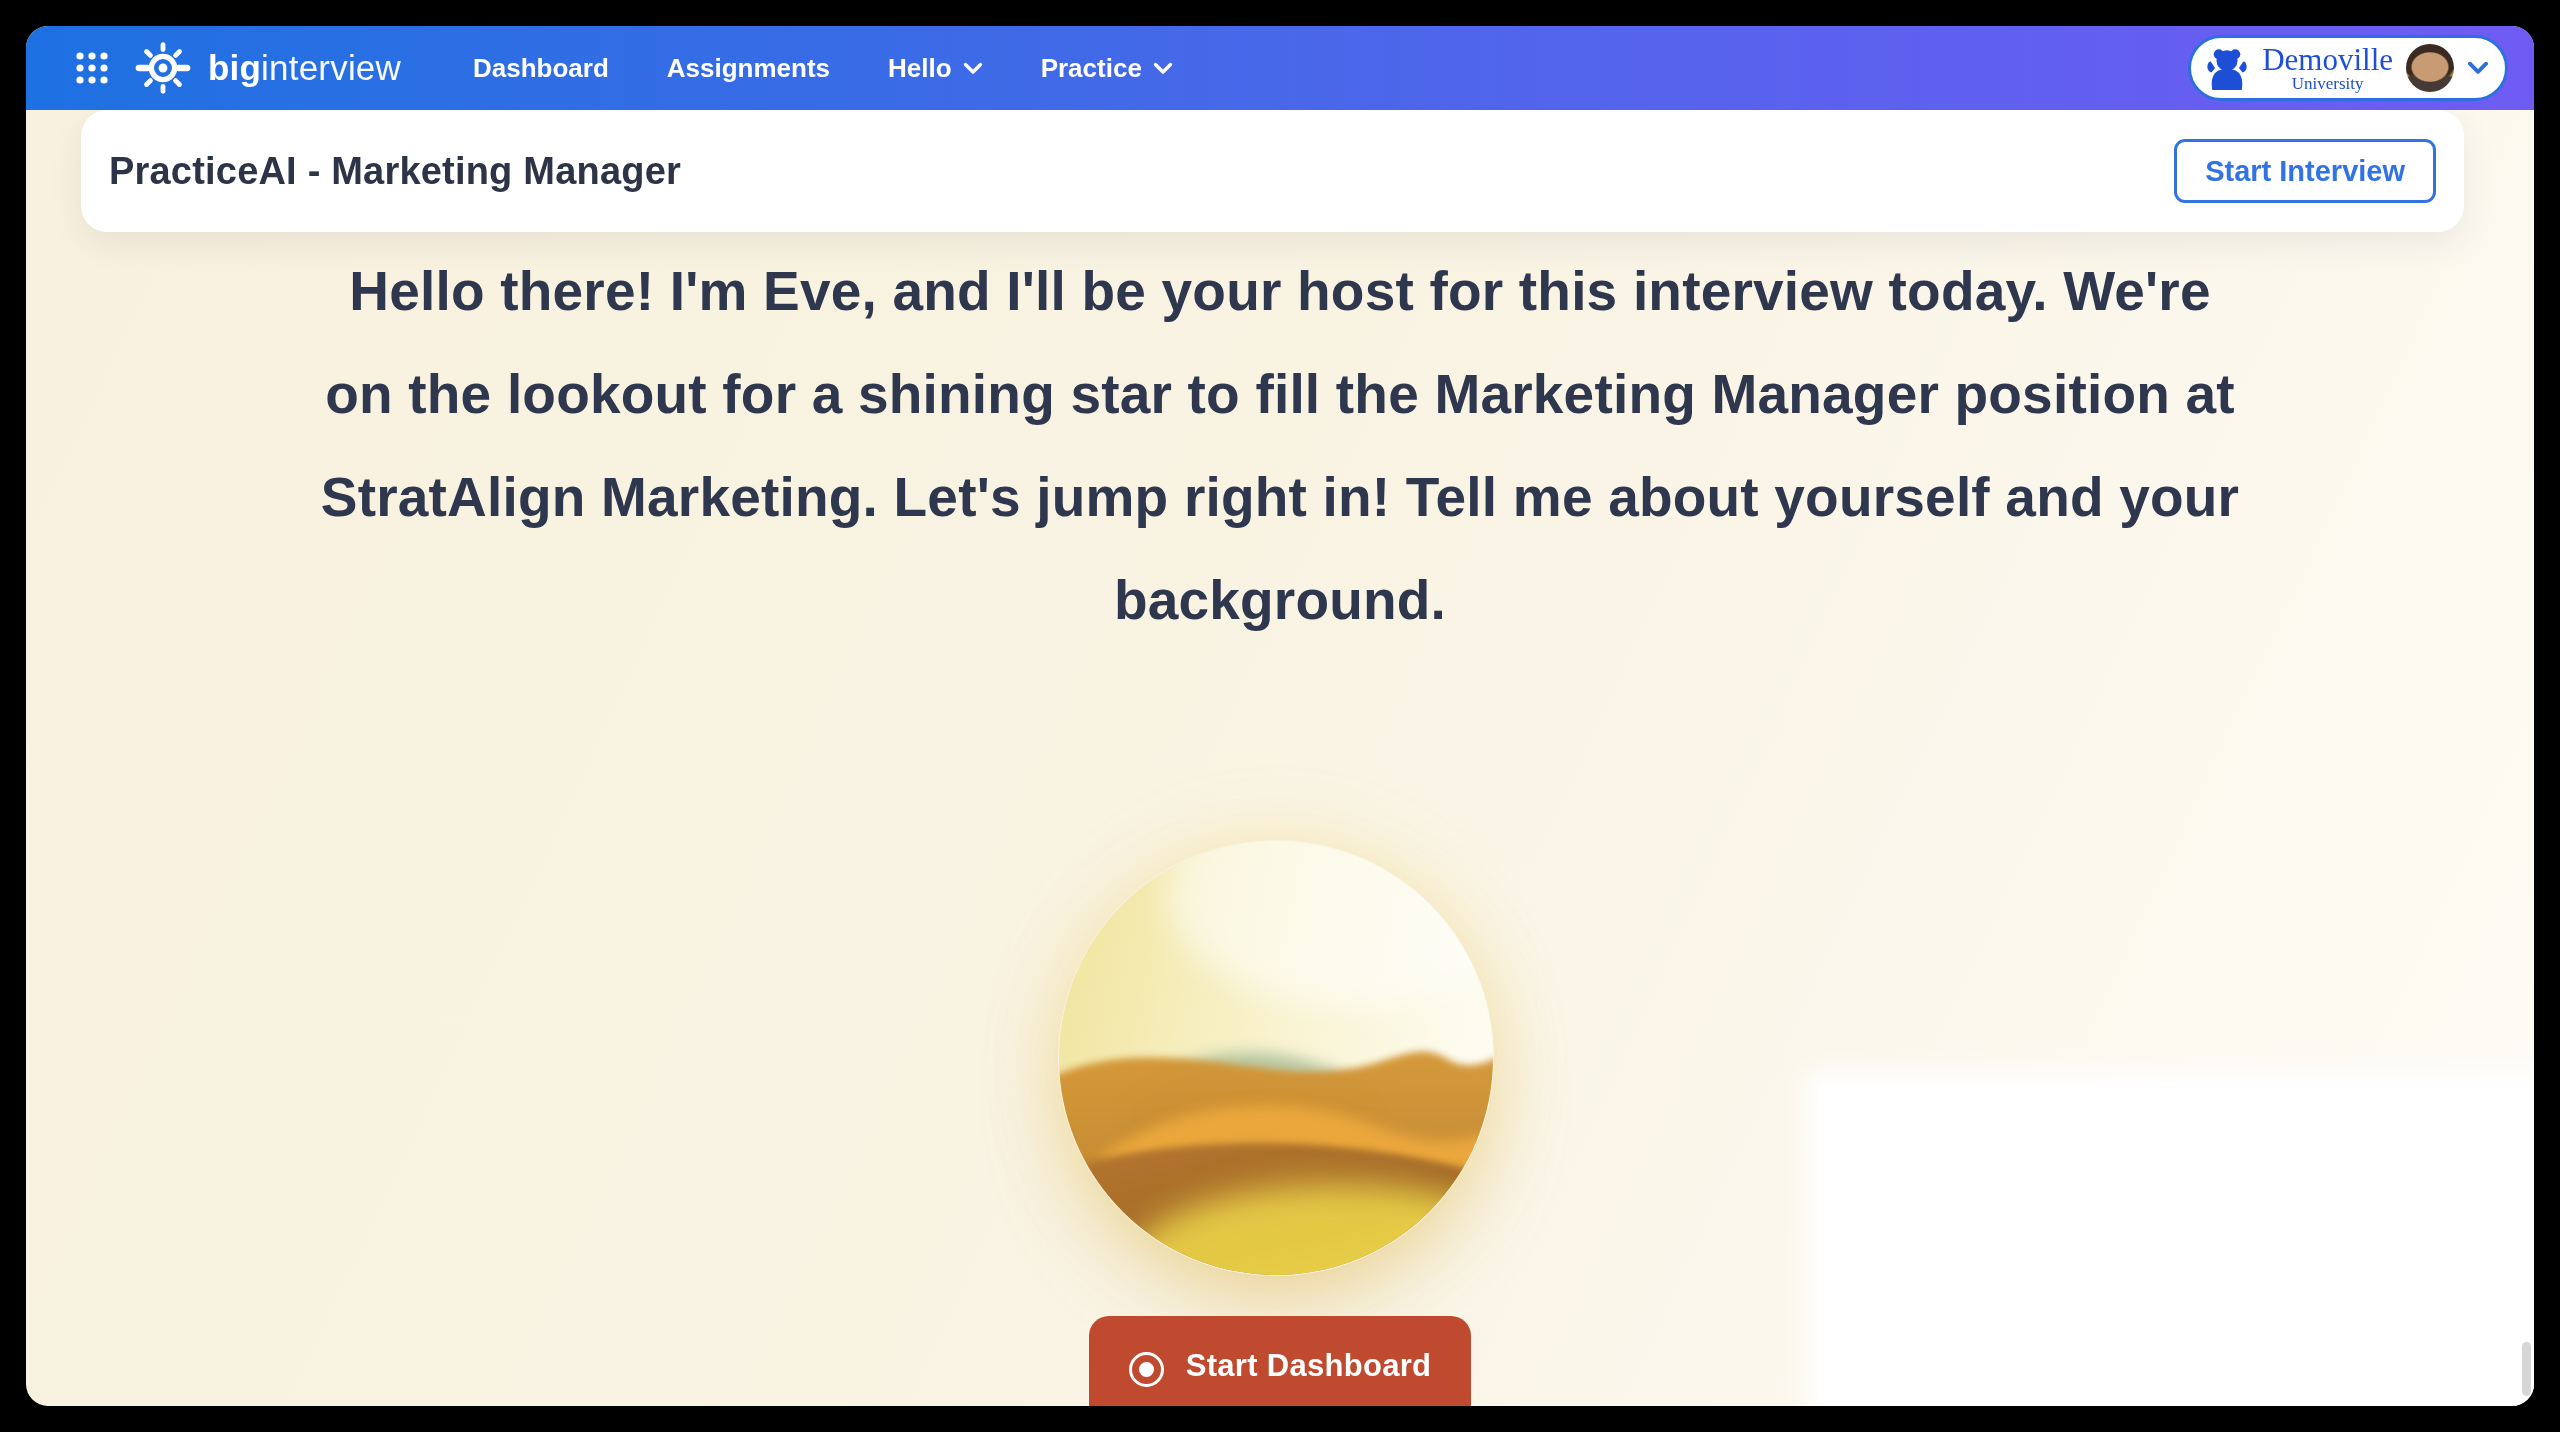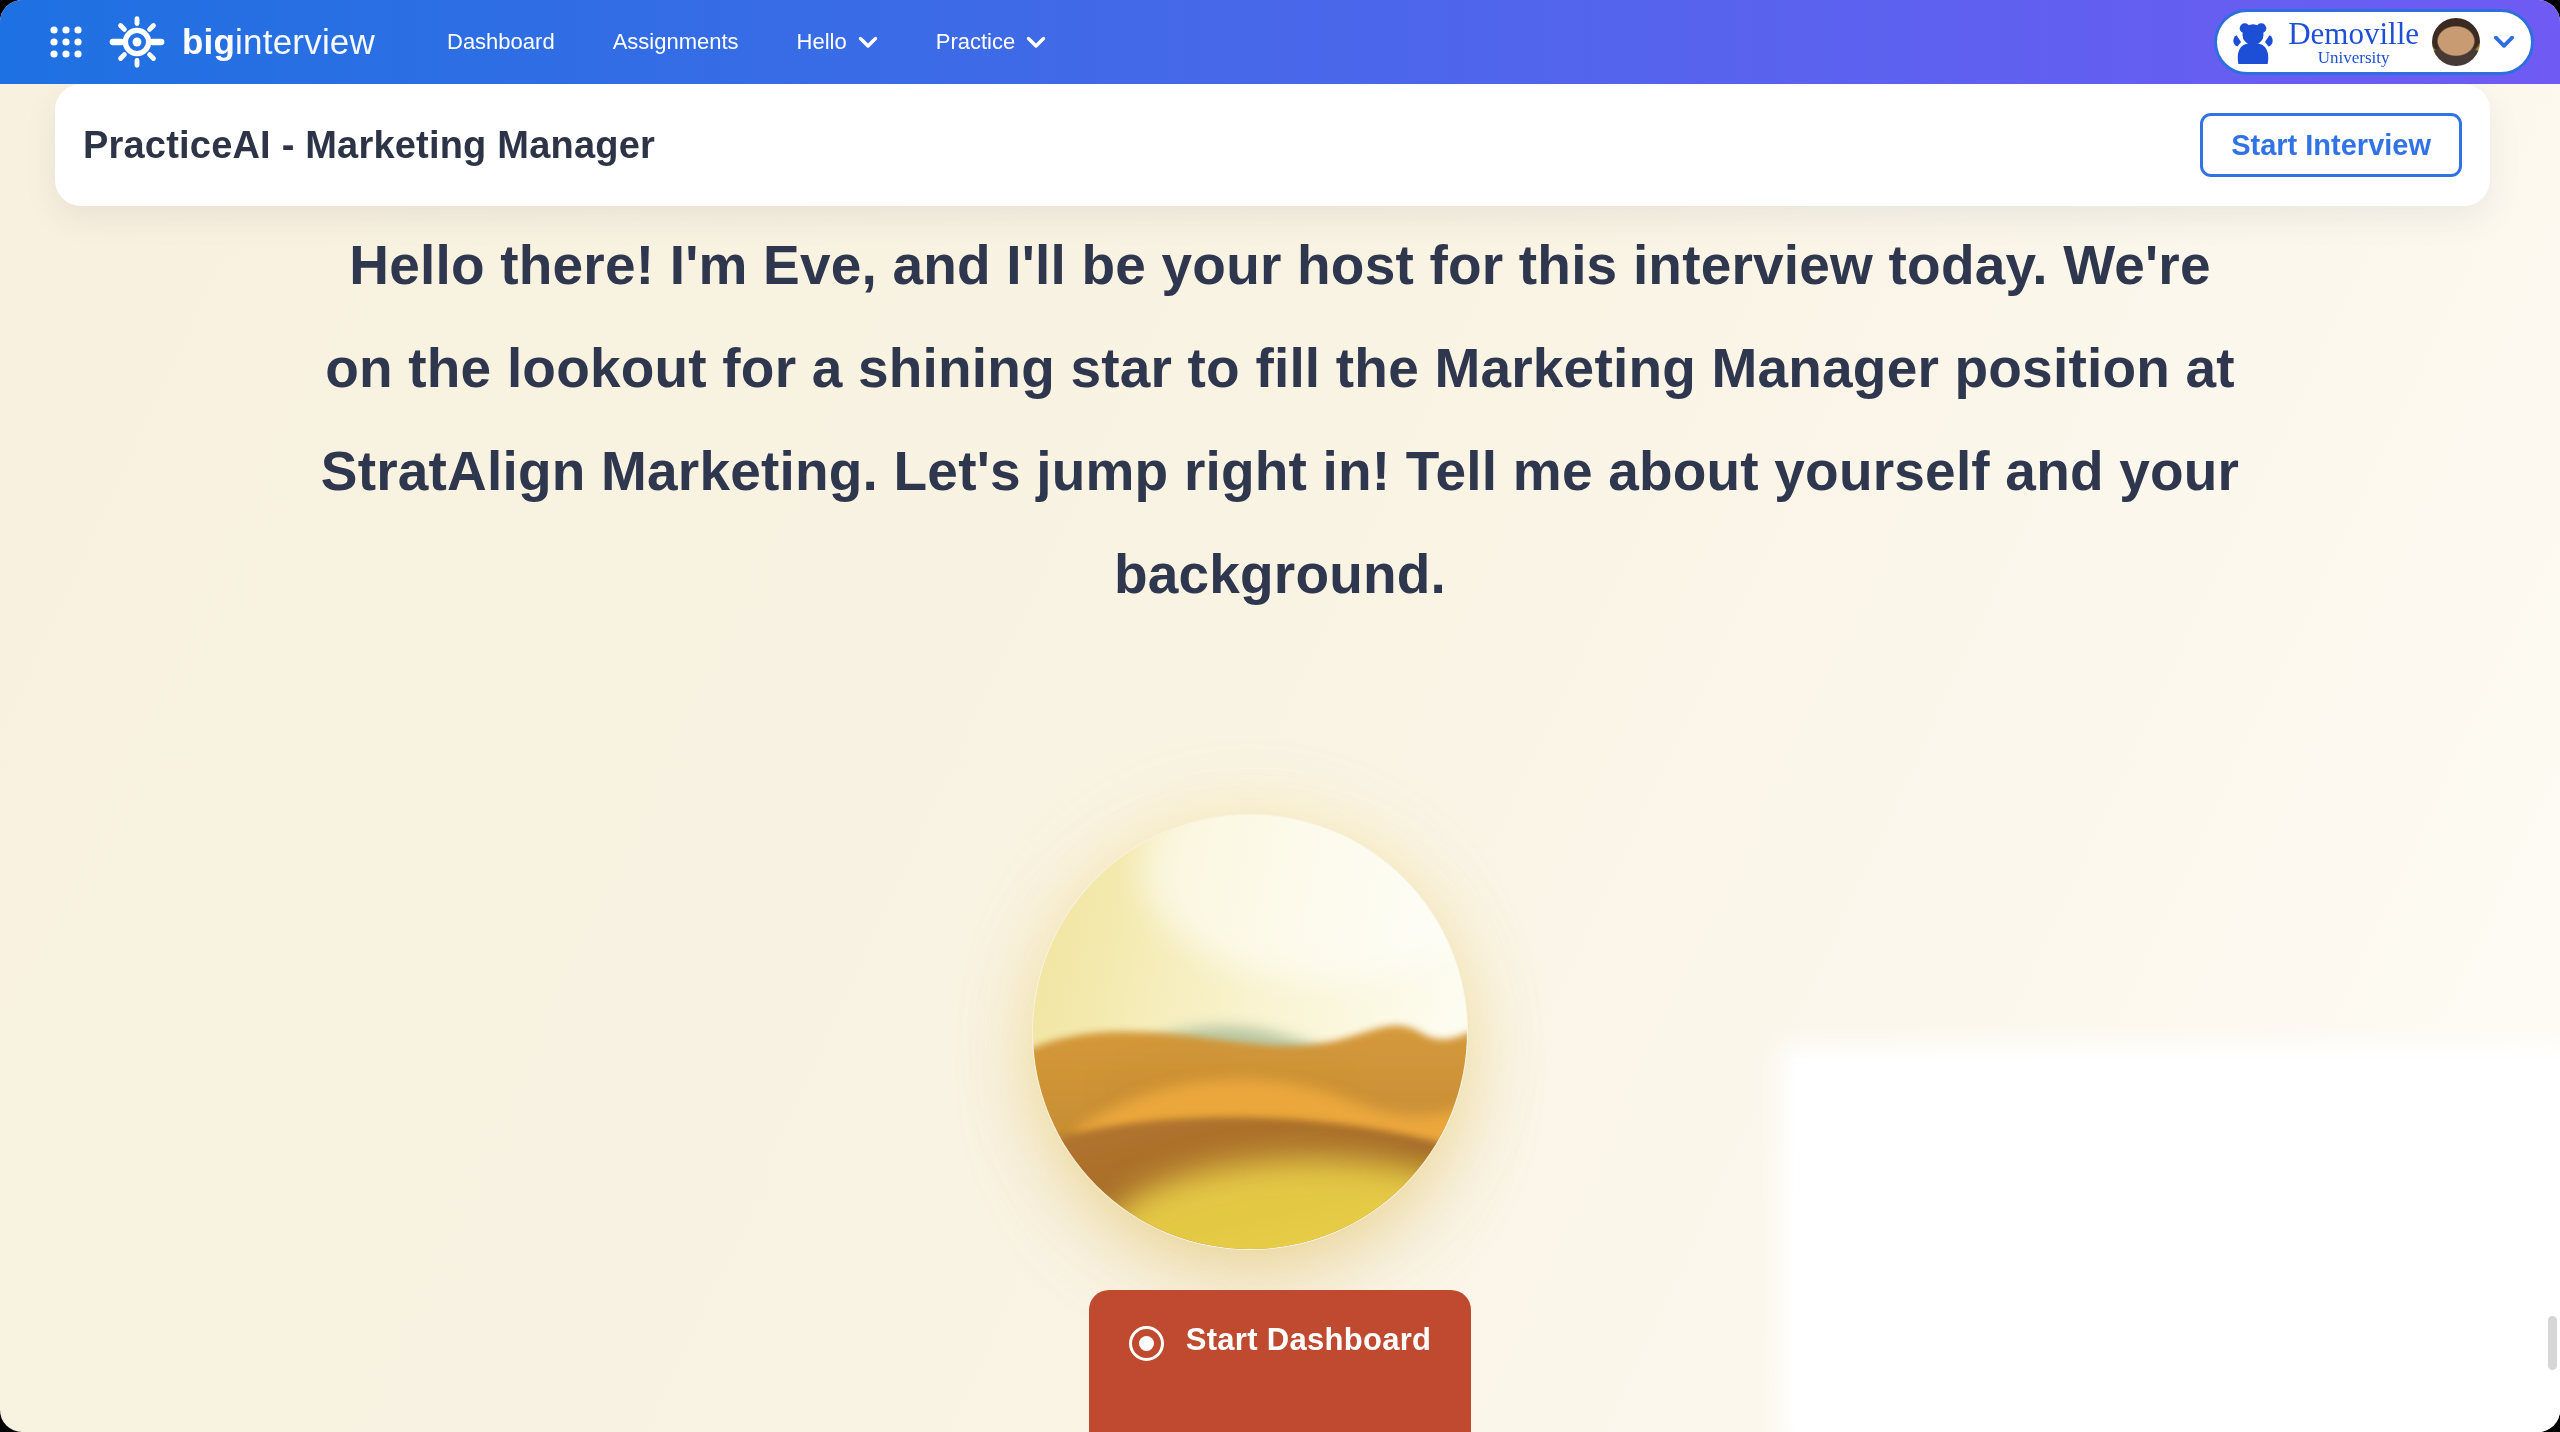--- a/index.html
+++ b/index.html
@@ -1,38 +1,38 @@
 <!DOCTYPE html>
 <html><head>
 <meta charset="utf-8">
 <style>
   html,body{margin:0;padding:0;}
   body{
     width:2560px;height:1432px;background:#000;
     font-family:"Liberation Sans",sans-serif;
     position:relative;overflow:hidden;
   }
-  .frame{position:absolute;inset:0;box-sizing:border-box;}
+  .frame{position:absolute;inset:0;padding:26px;box-sizing:border-box;}
   .window{
     position:relative;width:100%;height:100%;border-radius:22px;overflow:hidden;
     background:linear-gradient(115deg,#f8f1df 0%,#f9f3e3 48%,#fbf6ea 68%,#fefcf6 100%);
   }
   
   .navbar{
     position:relative;height:84px;z-index:6;
     background:linear-gradient(90deg,#1e71e2 0%,#3f6ae7 40%,#5a62ee 70%,#6f5bf3 100%);
     display:flex;align-items:center;padding:0 26px 0 44px;box-sizing:border-box;
   }
   .apps-btn{display:flex;align-items:center;justify-content:center;width:44px;height:44px;cursor:pointer;}
   .logo{display:flex;align-items:center;gap:14px;margin-left:18px;cursor:pointer;}
   .logo-text{color:#fff;font-size:35px;letter-spacing:.2px;}
   .logo-text b{font-weight:700;}
   .logo-text span{font-weight:400;opacity:.96;}
   .nav-items{display:flex;align-items:center;gap:58px;margin-left:72px;}
-  .nav-item{display:flex;align-items:center;gap:11px;color:#fff;font-size:22px;font-weight:400;cursor:pointer;white-space:nowrap;}
+  .nav-item{display:flex;align-items:center;gap:11px;color:#fff;font-size:26px;font-weight:700;cursor:pointer;white-space:nowrap;}
   .account-chip{
     margin-left:auto;background:#fff;border:3px solid #2e6fe0;border-radius:34px;
     height:60px;display:flex;align-items:center;gap:13px;padding:0 16px 0 14px;cursor:pointer;
   }
   .org{font-family:"Liberation Serif",serif;color:#1d4fd7;text-align:center;line-height:1.02;}
   .org .l1{font-size:31px;}
   .org .l2{font-size:17px;}
   .avatar{
     width:48px;height:48px;border-radius:50%;overflow:hidden;
     background:

